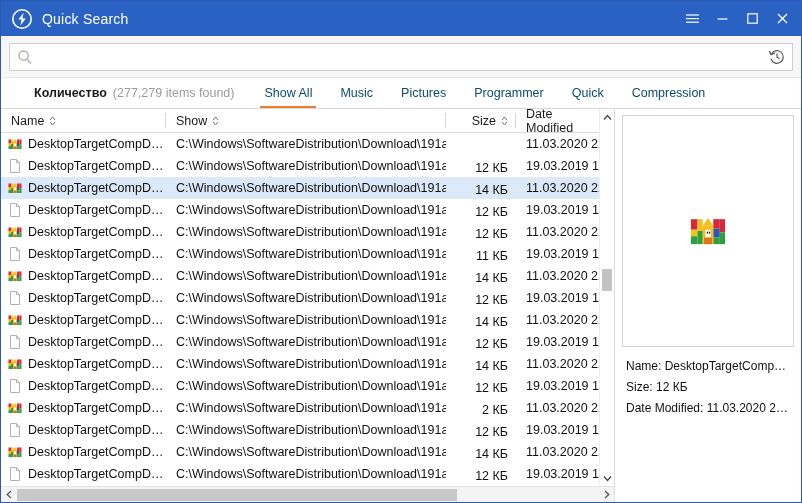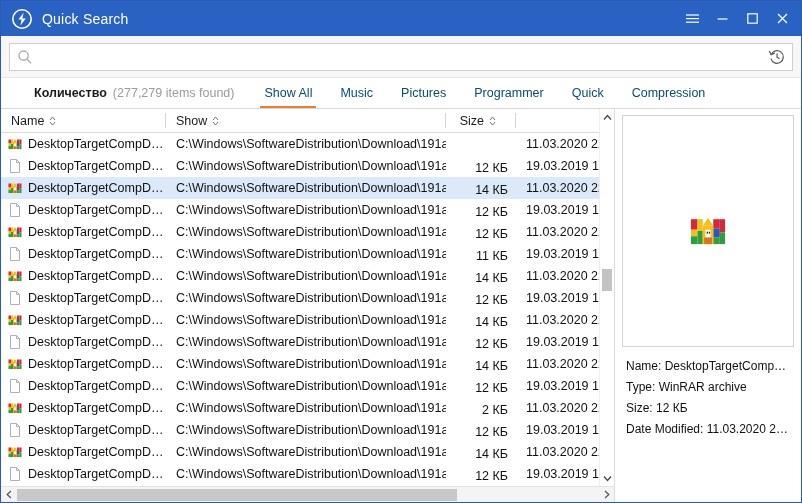--- a/index.html
+++ b/index.html
@@ -112,21 +112,21 @@
     display: flex; align-items: center;
     border-bottom: 1px solid #dcdcdc;
     background: #ffffff;
     font-size: 12.5px; color: #1b1b1b;
     position: relative;
   }
   .col { display: flex; align-items: center; height: 100%; padding-left: 10px; position: relative; }
   .col .sep { position: absolute; right: 0; top: 4px; bottom: 4px; width: 1px; background: #d5d5d5; }
   .col-name { width: 165px; flex: 0 0 165px; }
   .col-path { width: 280px; flex: 0 0 280px; }
-  .col-size { width: 70px; flex: 0 0 70px; justify-content: flex-end; padding-right: 20px; padding-left: 0; }
+  .col-size { width: 70px; flex: 0 0 70px; justify-content: flex-end; padding-right: 8px; padding-left: 0; }
   .col-date { flex: 1 1 auto; }
   .sortarrows {
     display: inline-flex; flex-direction: column;
     margin-left: 5px; line-height: 0;
     color: #6f6f6f;
   }
 
   .rows { flex: 1 1 auto; overflow: hidden; position: relative; }
   .row {
     height: 22px;
@@ -292,20 +292,29 @@
         <span class="col col-size">
           <span>Size</span>
           <span class="sortarrows">
             <svg width="7" height="12" viewBox="0 0 7 12">
                 <polyline points="1,5 3.5,2 6,5" fill="none" stroke="#6f6f6f" stroke-width="1"></polyline>
                 <polyline points="1,7 3.5,10 6,7" fill="none" stroke="#6f6f6f" stroke-width="1"></polyline>
               </svg>
           </span>
           <span class="sep"></span>
         </span>
+        <span class="col col-date">
+          <span>Date Modified</span>
+          <span class="sortarrows">
+            <svg width="7" height="12" viewBox="0 0 7 12">
+                <polyline points="1,5 3.5,2 6,5" fill="none" stroke="#6f6f6f" stroke-width="1"></polyline>
+                <polyline points="1,7 3.5,10 6,7" fill="none" stroke="#6f6f6f" stroke-width="1"></polyline>
+              </svg>
+          </span>
+        </span>
       </div>
 
       <div class="rows" id="rows-container">
           <div class="row">
             <span class="cell cell-name">
               <span class="fileicon"><svg width="16" height="16" viewBox="0 0 32 32">
                   <rect x="3" y="7" width="5" height="8" fill="#d7273a"></rect>
                   <rect x="3" y="15" width="5" height="5" fill="#f2c01e"></rect>
                   <rect x="3" y="20" width="5" height="6" fill="#2f9e3f"></rect>
                   <rect x="8" y="7" width="4" height="9" fill="#f2c01e"></rect>
@@ -647,19 +656,18 @@
             <rect x="12" y="12" width="8" height="14" fill="#f2c01e"></rect>
             <rect x="14" y="15" width="4" height="6" fill="#ffffff"></rect>
             <rect x="15" y="16.5" width="1" height="1.5" fill="#2b2b2b"></rect>
             <rect x="16.6" y="16.5" width="1" height="1.5" fill="#2b2b2b"></rect>
             <rect x="13" y="21" width="6" height="5" fill="#e0741b"></rect>
           </svg>
         </span>
       </div>
       <div class="details">
         <div class="detail-line">Name: DesktopTargetCompDB_c...</div>
-        <div class="detail-line">Type: WinRAR archive</div>
         <div class="detail-line">Size: 12 КБ</div>
         <div class="detail-line">Date Modified: 11.03.2020 22:32</div>
       </div>
     </div>
   </div>
 </div>
 
 </body></html>

